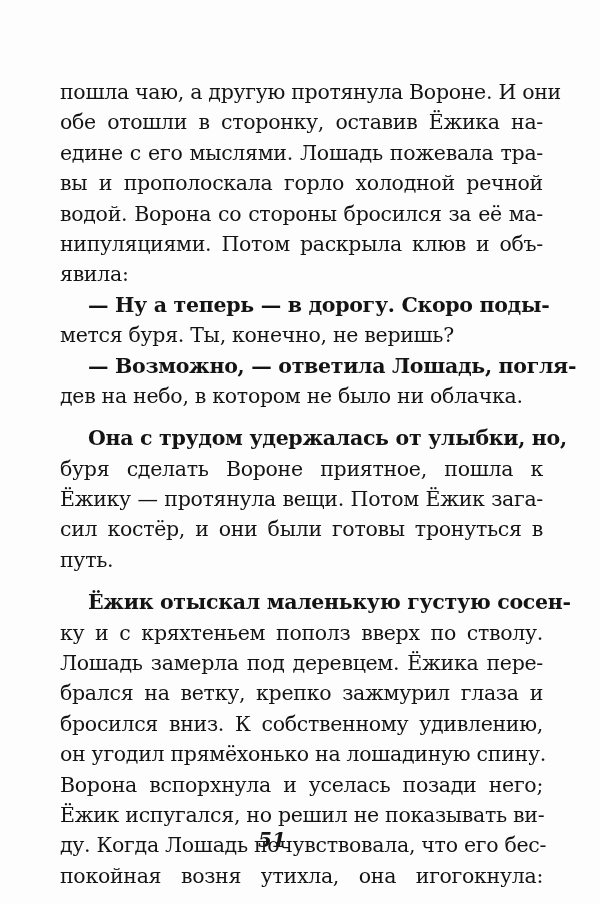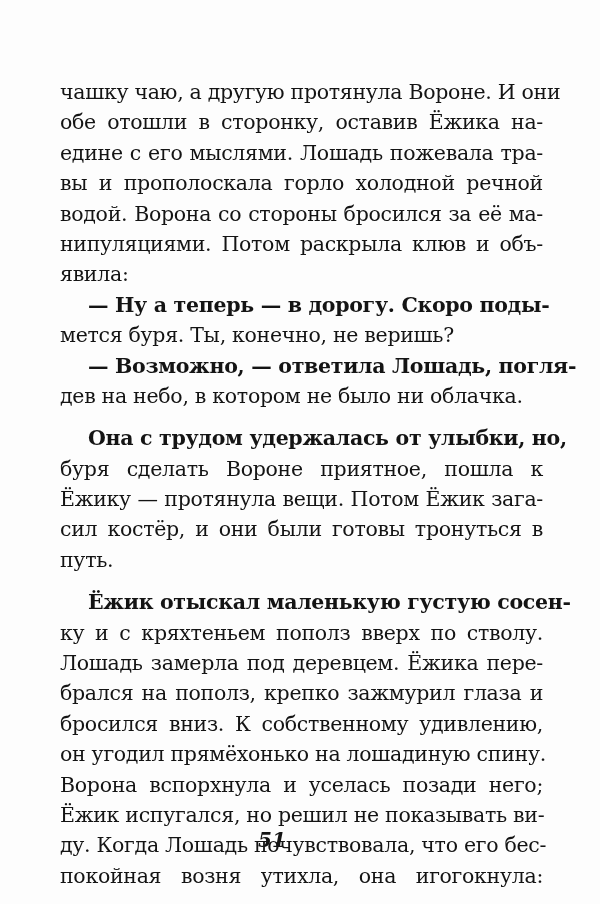--- a/index.html
+++ b/index.html
@@ -58,40 +58,40 @@
       font-style: italic;
       font-size: 20px;
       color: #141414;
     }
   </style>
 </head>
 <body>
 
 <div class="page">
   <div class="text-block">
-    <span class="line">чашку чаю, а другую протянула Вороне. И они</span>
+    <span class="line">пошла чаю, а другую протянула Вороне. И они</span>
     <span class="line">обе отошли в сторонку, оставив Ёжика на-</span>
     <span class="line">едине с его мыслями. Лошадь пожевала тра-</span>
     <span class="line">вы и прополоскала горло холодной речной</span>
     <span class="line">водой. Ворона со стороны бросился за её ма-</span>
     <span class="line">нипуляциями. Потом раскрыла клюв и объ-</span>
     <span class="line last">явила:</span>
     <span class="line indent">— Ну а теперь — в дорогу. Скоро поды-</span>
     <span class="line last">мется буря. Ты, конечно, не веришь?</span>
     <span class="line indent">— Возможно, — ответила Лошадь, погля-</span>
     <span class="line last">дев на небо, в котором не было ни облачка.</span>
     <span class="line indent gap">Она с трудом удержалась от улыбки, но,</span>
     <span class="line">буря сделать Вороне приятное, пошла к</span>
     <span class="line">Ёжику — протянула вещи. Потом Ёжик зага-</span>
     <span class="line">сил костёр, и они были готовы тронуться в</span>
     <span class="line last">путь.</span>
     <span class="line indent gap">Ёжик отыскал маленькую густую сосен-</span>
     <span class="line">ку и с кряхтеньем пополз вверх по стволу.</span>
     <span class="line">Лошадь замерла под деревцем. Ёжика пере-</span>
-    <span class="line">брался на пополз, крепко зажмурил глаза и</span>
+    <span class="line">брался на ветку, крепко зажмурил глаза и</span>
     <span class="line">бросился вниз. К собственному удивлению,</span>
     <span class="line">он угодил прямёхонько на лошадиную спину.</span>
     <span class="line">Ворона вспорхнула и уселась позади него;</span>
     <span class="line">Ёжик испугался, но решил не показывать ви-</span>
     <span class="line">ду. Когда Лошадь почувствовала, что его бес-</span>
     <span class="line">покойная возня утихла, она игогокнула:</span>
   </div>
   <div class="page-number">51</div>
 </div>
 

